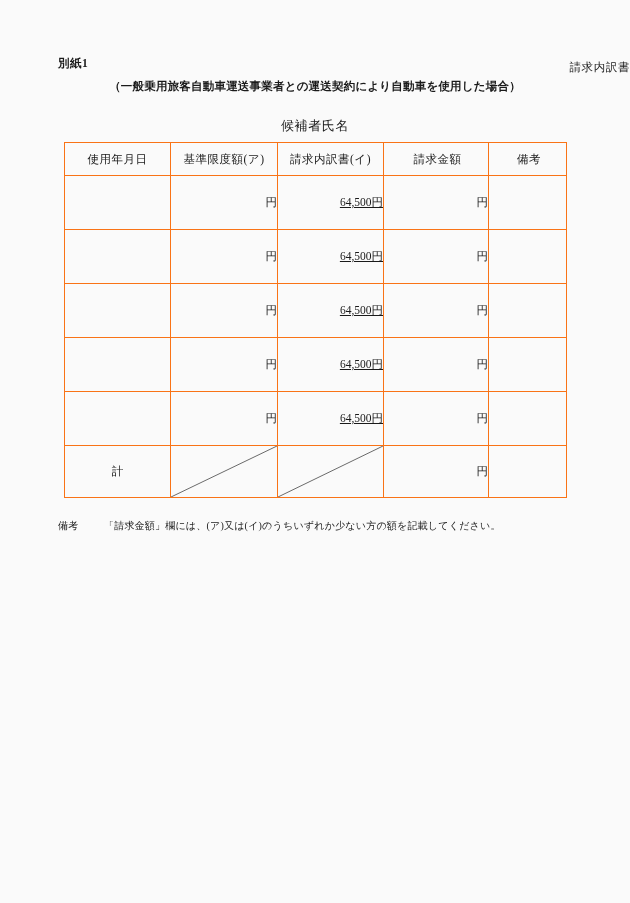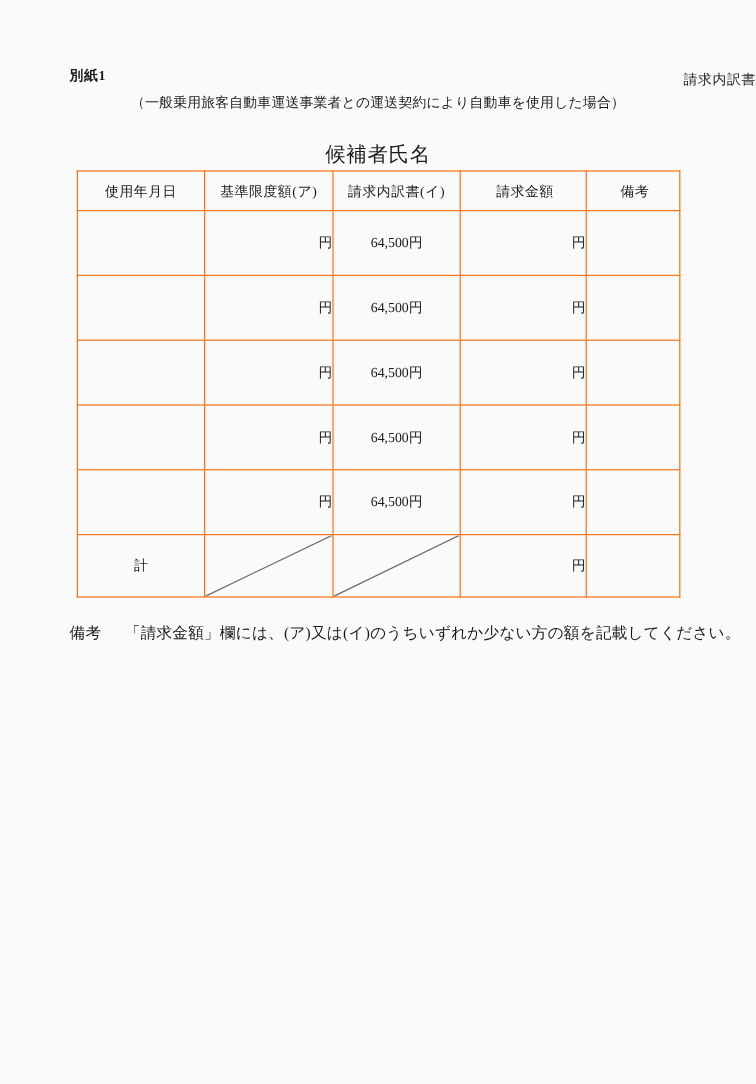--- a/index.html
+++ b/index.html
@@ -46,30 +46,31 @@
     letter-spacing: 0.6px;
     line-height: 18px;
     white-space: nowrap;
     text-align: right;
   }
   .doc-subtitle {
     font-size: 11.5px;
     letter-spacing: 0.2px;
     line-height: 20px;
     white-space: nowrap;
+    font-weight: bold;
   }
 
   
   .candidate-line {
     position: absolute;
     left: 0;
     right: 0;
     top: 117px;
     text-align: center;
-    font-size: 17px;
+    font-size: 13px;
     letter-spacing: 0.6px;
     white-space: nowrap;
   }
 
   
   .table-wrap {
     position: absolute;
     left: 64px;
     top: 142px;
     width: 502px;
@@ -111,23 +112,24 @@
   tr.total-row td {
     height: 51px;
   }
 
   .cell-right {
     text-align: right;
     padding-right: 7px;
     box-sizing: border-box;
   }
   .cell-right-tight {
-    text-align: center;
+    text-align: right;
     padding-right: 2px;
     box-sizing: border-box;
+    text-decoration: underline;
   }
   .cell-center {
     text-align: center;
   }
   .cell-empty {
     text-align: center;
   }
 
   
   .diag {
@@ -140,21 +142,21 @@
     display: block;
     width: 100%;
     height: 100%;
   }
 
   
   .footer-note {
     position: absolute;
     left: 58px;
     top: 519px;
-    font-size: 13px;
+    font-size: 10px;
     letter-spacing: 0.2px;
     white-space: nowrap;
   }
   .note-label {
     display: inline-block;
     min-width: 46px;
   }
 </style>
 </head>
 <body>

